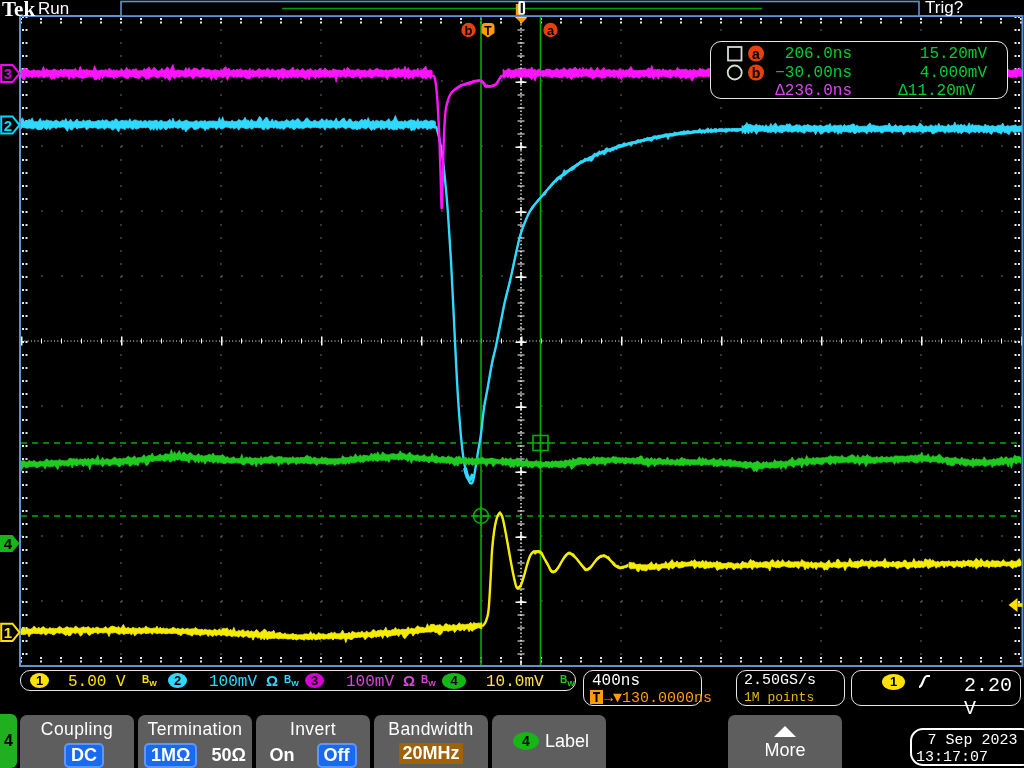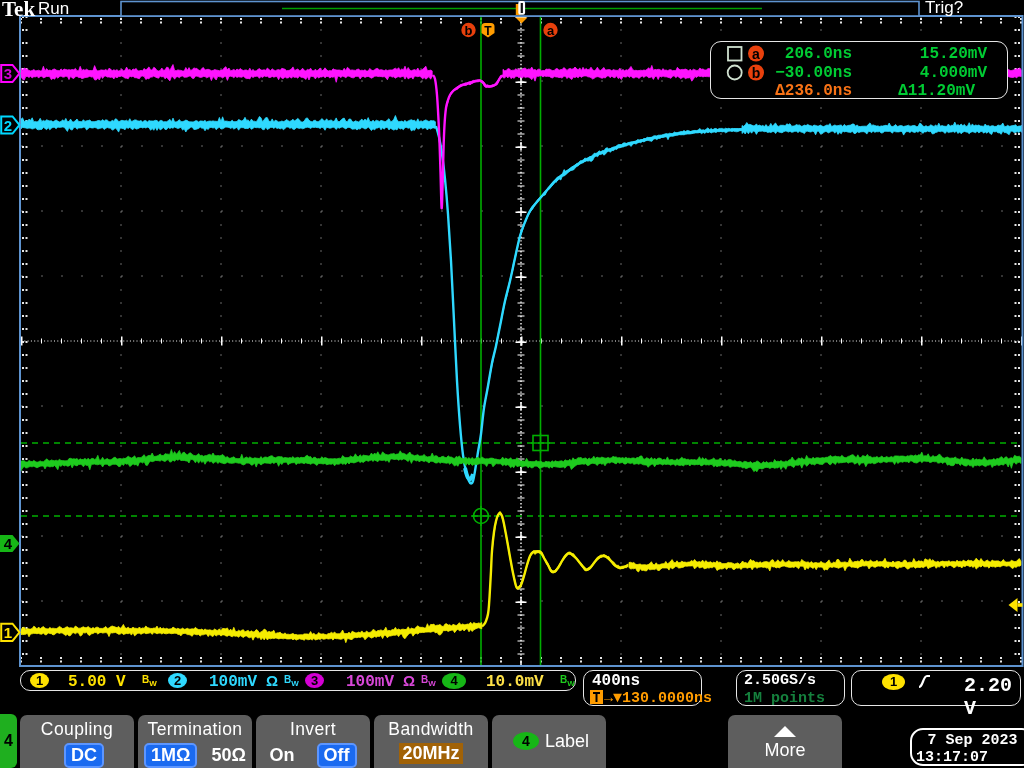--- a/index.html
+++ b/index.html
@@ -1,18 +1,18 @@
 <!DOCTYPE html>
 <html><head><meta charset="utf-8">
 <style>
 * { margin:0; padding:0; box-sizing:border-box; }
 html,body { width:1024px; height:768px; background:#000; overflow:hidden; }
 body { font-family:"Liberation Sans", sans-serif; position:relative; }
 .abs { position:absolute; }
-.mono { font-family:"Liberation Mono", monospace; font-weight:bold; }
+.mono { font-family:"Liberation Mono", monospace; font-weight:normal; }
 .wbox { position:absolute; border:1.6px solid #e6e6e6; border-radius:10px; background:#000; }
 .ell { position:absolute; border-radius:50%; color:#000; font-weight:bold; font-family:"Liberation Sans",sans-serif; text-align:center; }
 .bw { font-weight:bold; font-size:10px; }
 .bw sub { font-size:8px; }
 .btn { position:absolute; top:715px; height:53px; width:114px; background:#5e5e5e; border-radius:7px 7px 0 0; color:#fff; text-align:center; }
 .btn .t { font-size:17.5px; letter-spacing:0.4px; margin-top:4px; color:#fff; }
 .opt { display:inline-block; font-size:18px; font-weight:bold; }
 .hl { background:#1a6af0; border:2px solid #5d96ff; border-radius:5px; padding:0 5px; }
 </style></head>
 <body>
@@ -113,21 +113,21 @@
     <circle cx="23.7" cy="30.5" r="7" fill="none" stroke="#cfe0cf" stroke-width="1.8"></circle>
     <circle cx="45" cy="11.5" r="8" fill="#e8400c"></circle>
     <circle cx="45" cy="30.5" r="8" fill="#e8400c"></circle>
     <text x="45" y="16.5" font-family="Liberation Sans, sans-serif" font-size="14" font-weight="bold" fill="#000" text-anchor="middle">a</text>
     <text x="45" y="35.5" font-family="Liberation Sans, sans-serif" font-size="14" font-weight="bold" fill="#000" text-anchor="middle">b</text>
   </svg>
   <div class="mono abs" style="right:155px;top:3px;color:#00cc33;font-size:16px;">206.0ns</div>
   <div class="mono abs" style="right:20px;top:3px;color:#00cc33;font-size:16px;">15.20mV</div>
   <div class="mono abs" style="right:155px;top:22px;color:#00cc33;font-size:16px;">−30.00ns</div>
   <div class="mono abs" style="right:20px;top:22px;color:#00cc33;font-size:16px;">4.000mV</div>
-  <div class="mono abs" style="right:155px;top:40px;color:#f97316;font-size:16px;">Δ236.0ns</div>
+  <div class="mono abs" style="right:155px;top:40px;color:#d946ef;font-size:16px;">Δ236.0ns</div>
   <div class="mono abs" style="right:32px;top:40px;color:#00cc33;font-size:16px;">Δ11.20mV</div>
 </div>
 
 <div class="wbox" style="left:20px;top:670px;width:556px;height:21px;border-radius:10px;">
   <div class="ell" style="left:9px;top:2px;width:19px;height:15px;background:#ffe200;font-size:13px;line-height:15px;">1</div>
   <div class="mono abs" style="left:47px;top:2px;color:#ffe200;font-size:16px;">5.00 V</div>
   <div class="abs bw" style="left:121px;top:3px;color:#ffe200;">B<sub>W</sub></div>
   <div class="ell" style="left:147px;top:2px;width:19px;height:15px;background:#2fd9ff;font-size:13px;line-height:15px;">2</div>
   <div class="mono abs" style="left:188px;top:2px;color:#2fd9ff;font-size:16px;">100mV</div>
   <div class="abs" style="left:245px;top:1px;color:#2fd9ff;font-size:15px;font-weight:bold;">Ω</div>
@@ -145,21 +145,21 @@
   <div class="mono abs" style="left:8px;top:1px;color:#fff;font-size:16px;">400ns</div>
   <svg width="20" height="16" style="position:absolute;left:6px;top:19px;">
     <rect x="0" y="0" width="13" height="14" fill="#ff9c00"></rect>
     <path d="M3 3 h7 M6.5 3 v9" stroke="#000" stroke-width="2" fill="none"></path>
   </svg>
   <div class="mono abs" style="left:20px;top:19px;color:#ff9c00;font-size:15px;">→▼130.0000ns</div>
 </div>
 
 <div class="wbox" style="left:736px;top:670px;width:109px;height:36px;border-radius:10px;">
   <div class="mono abs" style="left:7px;top:1px;color:#fff;font-size:15px;">2.50GS/s</div>
-  <div class="mono abs" style="left:7px;top:19px;color:#15803d;font-size:15px;">1M points</div>
+  <div class="mono abs" style="left:7px;top:19px;color:#eab308;font-size:13px;">1M points</div>
 </div>
 
 <div class="wbox" style="left:851px;top:670px;width:170px;height:36px;border-radius:10px;">
   <div class="ell" style="left:30px;top:3px;width:23px;height:16px;background:#ffe200;font-size:13px;line-height:16px;">1</div>
   <svg width="14" height="16" style="position:absolute;left:66px;top:3px;">
     <path d="M1 13 C5 13 5 2 9 2 h3" stroke="#fff" stroke-width="2.2" fill="none"></path>
   </svg>
   <div class="mono abs" style="left:112px;top:3px;color:#fff;font-size:20px;">2.20 V</div>
 </div>
 

